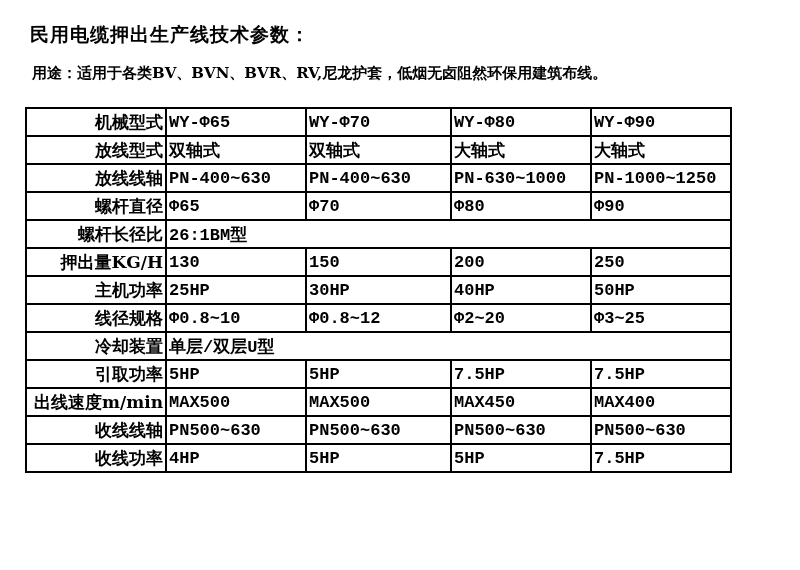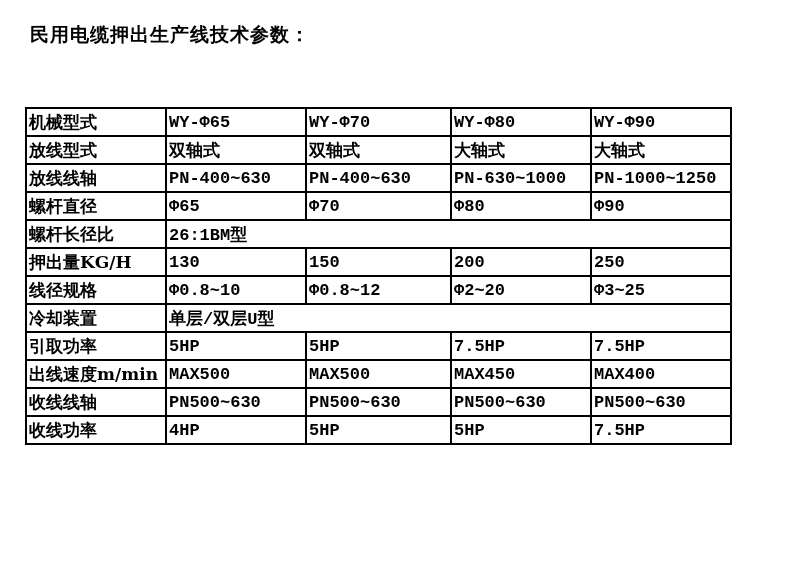--- a/index.html
+++ b/index.html
@@ -53,36 +53,37 @@
     color: #000000;
   }
   table.spec-table td {
     border: 2px solid #000000;
     height: 24px;
     padding: 1px 2px;
     overflow: hidden;
     white-space: nowrap;
   }
   td.row-label {
-    text-align: left;
+    text-align: right;
     padding-left: 5px;
     font-family: "DejaVu Serif", "Liberation Serif", serif;
     font-size: 17px;
   }
   td.cell-value {
     text-align: left;
   }
 </style>
 </head>
 <body>
 
 <div class="page">
 
   <h1 class="doc-title">民用电缆押出生产线技术参数：</h1>
 
+  <p class="usage-note">用途：适用于各类BV、BVN、BVR、RV,尼龙护套，低烟无卤阻然环保用建筑布线。</p>
 
   <table class="spec-table">
     <colgroup>
       <col style="width:140px">
         <col style="width:140px">
         <col style="width:145px">
         <col style="width:140px">
         <col style="width:140px">
     </colgroup>
     <tbody>
@@ -119,20 +120,27 @@
         <td class="cell-value" colspan="4">26:1BM型</td>
       </tr>
       <tr>
         <td class="row-label">押出量KG/H</td>
         <td class="cell-value">130</td>
         <td class="cell-value">150</td>
         <td class="cell-value">200</td>
         <td class="cell-value">250</td>
       </tr>
       <tr>
+        <td class="row-label">主机功率</td>
+        <td class="cell-value">25HP</td>
+        <td class="cell-value">30HP</td>
+        <td class="cell-value">40HP</td>
+        <td class="cell-value">50HP</td>
+      </tr>
+      <tr>
         <td class="row-label">线径规格</td>
         <td class="cell-value">Φ0.8~10</td>
         <td class="cell-value">Φ0.8~12</td>
         <td class="cell-value">Φ2~20</td>
         <td class="cell-value">Φ3~25</td>
       </tr>
       <tr>
         <td class="row-label">冷却装置</td>
         <td class="cell-value" colspan="4">单层/双层U型</td>
       </tr>

